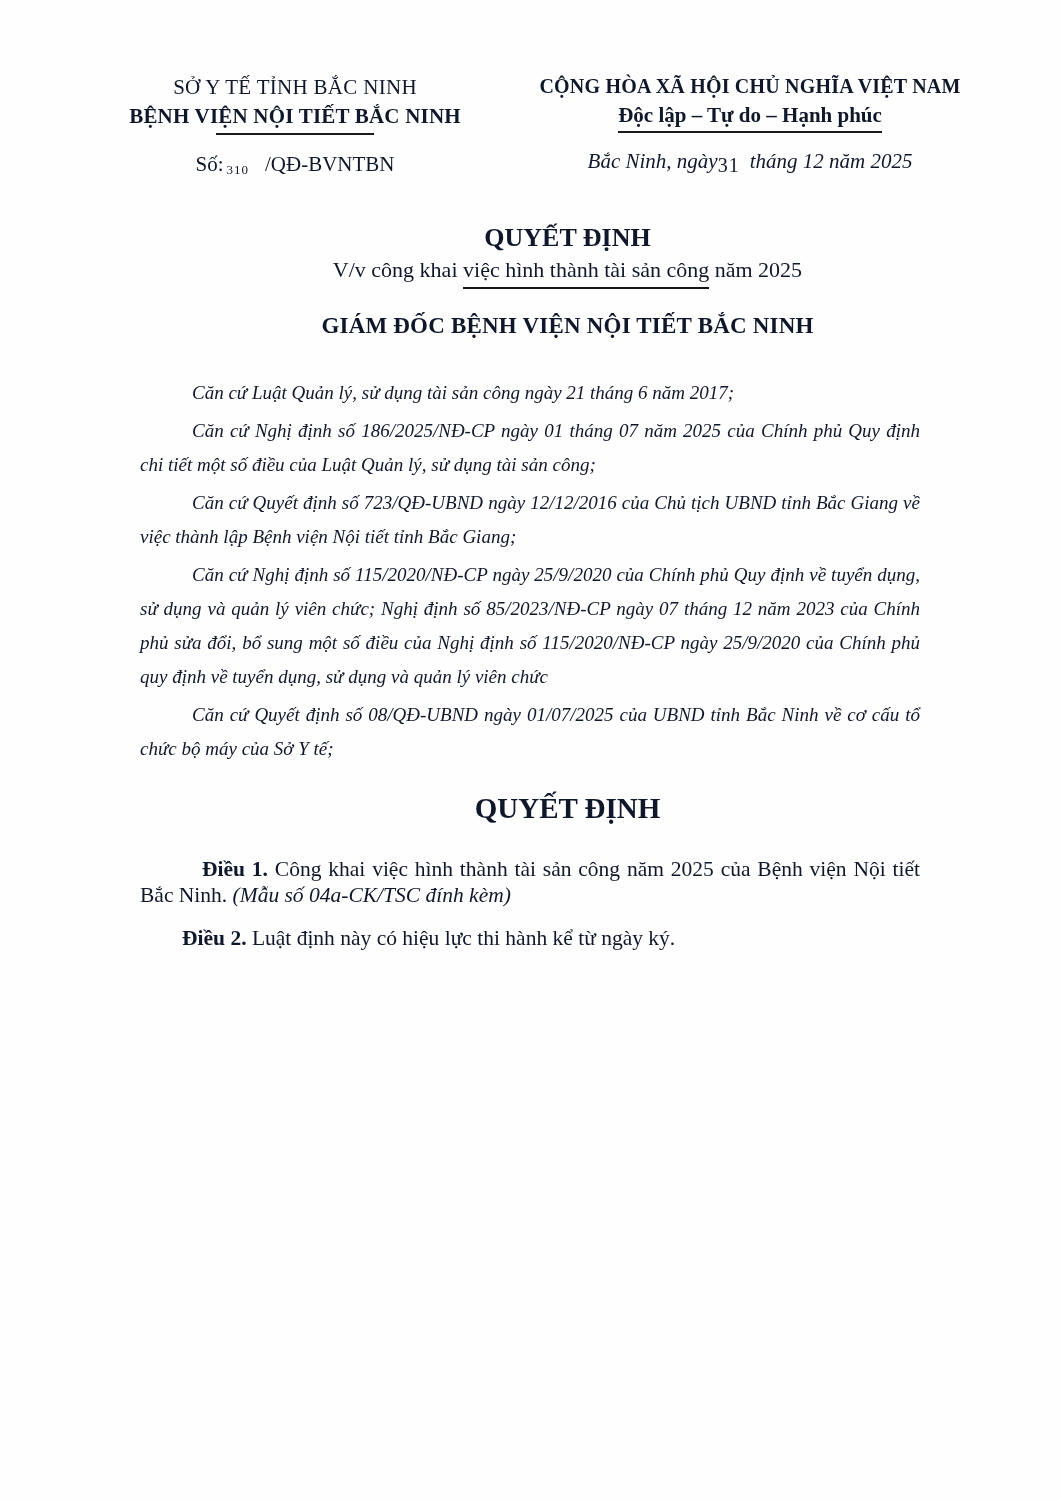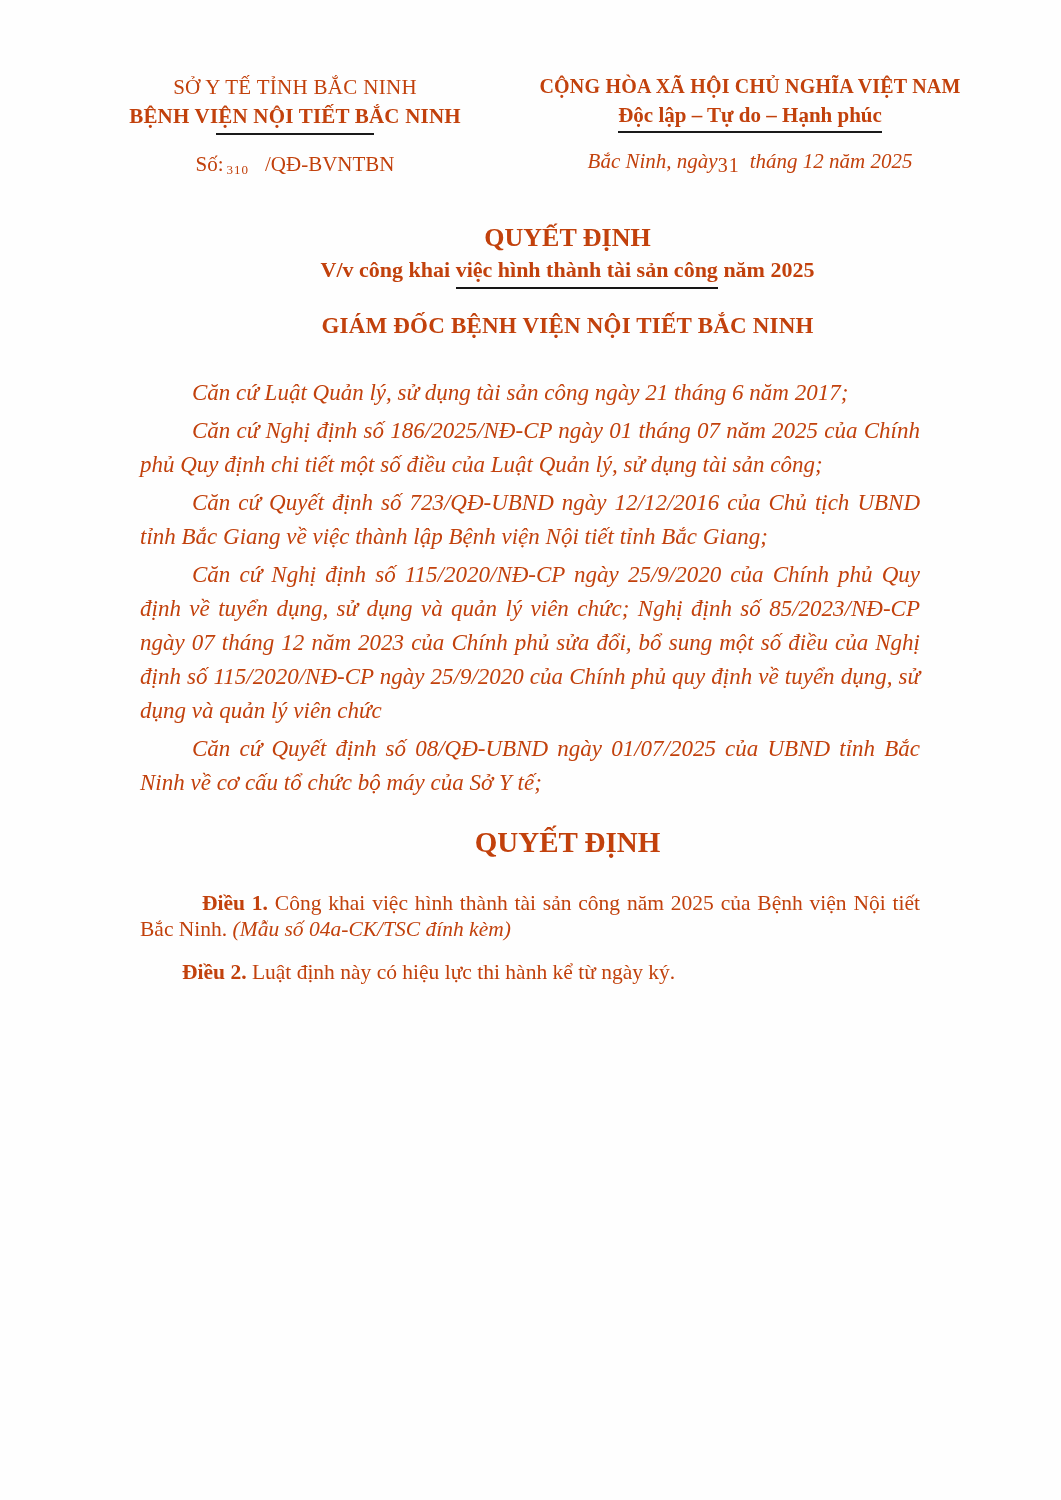--- a/index.html
+++ b/index.html
@@ -1,45 +1,45 @@
 <!DOCTYPE html>
 <html><head>
 <meta charset="utf-8">
 <style>
   * { margin: 0; padding: 0; box-sizing: border-box; }
   html, body { background: #e8e8e8; }
   body { width: 1061px; margin: 0 auto; font-family: "Liberation Serif", "DejaVu Serif", serif; }
   .page {
-    width: 1061px; height: 1500px; background: #fefefe; color: #c2410c;
+    width: 1061px; height: 1500px; background: #fefefe; color: #0f172a;
     position: relative; overflow: hidden;
   }
   
   .header { display: flex; padding: 75px 0 0 115px; }
   .header-left { width: 360px; text-align: center; }
   .header-right { width: 520px; margin-left: 15px; text-align: center; }
   .org-parent { font-size: 21px; letter-spacing: .3px; }
   .org-name { font-size: 21px; font-weight: bold; margin-top: 4px; letter-spacing: .2px; }
   .org-underline { width: 158px; border-top: 2px solid #1a1a1a; margin: 4px auto 0; }
   .doc-number { font-size: 21px; margin-top: 17px; }
   .typed-num { font-size: 13px; position: relative; top: 3px; margin: 0 16px 0 3px; letter-spacing: 1px; }
   .motto-country { font-size: 20px; font-weight: bold; letter-spacing: .2px; }
   .motto { margin-top: 5px; }
   .motto .u { display: inline-block; font-size: 21px; font-weight: bold; border-bottom: 2px solid #1a1a1a; padding-bottom: 3px; text-align: right; }
   .date-line { font-size: 21px; font-style: italic; margin-top: 16px; }
   .typed-day { font-style: normal; font-size: 20px; position: relative; top: 4px; margin-right: 10px; letter-spacing: 1px; }
   
   .headings { text-align: center; padding-left: 74px; margin-top: 46px; }
   .doc-title { font-size: 26px; font-weight: bold; }
-  .doc-subtitle { font-size: 22px; font-weight: bold; margin-top: 4px; }
+  .doc-subtitle { font-size: 22px; font-weight: normal; margin-top: 4px; }
   .doc-subtitle .subject-u { border-bottom: 2px solid #161616; padding-bottom: 5px; }
   .issuer { font-size: 23px; font-weight: bold; margin-top: 30px; letter-spacing: .2px; }
   
   .citations { padding: 0 141px 0 140px; margin-top: 37px; }
   .citations p {
-    font-size: 23px; font-style: italic; line-height: 34px;
+    font-size: 19px; font-style: italic; line-height: 34px;
     text-align: justify; text-indent: 52px; margin-bottom: 4px;
   }
   
   .decision-heading { text-align: center; padding-left: 74px; margin-top: 26px; font-size: 29px; font-weight: bold; }
   .articles { padding: 0 141px 0 140px; margin-top: 31px; }
   .article { font-size: 21.5px; line-height: 26px; text-align: justify; margin-bottom: 17px; }
   .article-1 { text-indent: 62px; }
   .article-2 { text-indent: 42px; margin-bottom: 0; }
   .article strong { font-weight: bold; }
   .article em { font-style: italic; }

